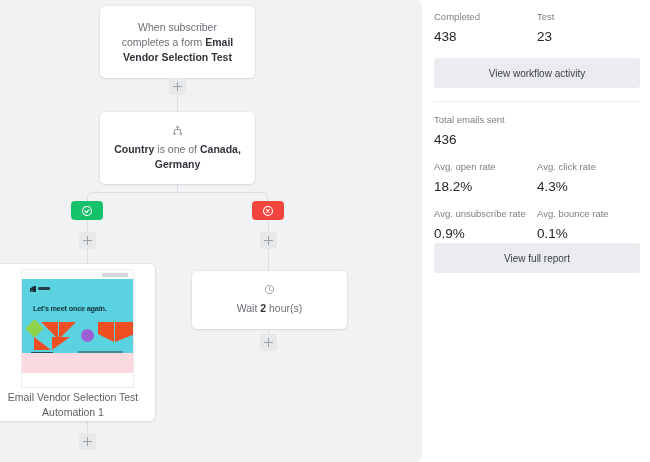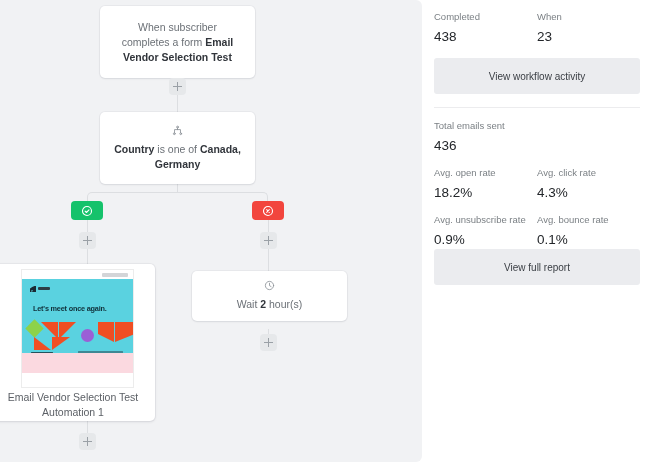--- a/index.html
+++ b/index.html
@@ -71,21 +71,21 @@
 
   #trigger-node {
     left: 100px; top: 6px; width: 155px; height: 72px;
     display: flex; align-items: center; justify-content: center;
   }
   #condition-node {
     left: 100px; top: 112px; width: 155px; height: 72px;
     display: flex; flex-direction: column; align-items: center; justify-content: center;
   }
   #wait-node {
-    left: 192px; top: 271px; width: 155px; height: 50px;
+    left: 192px; top: 271px; width: 155px; height: 58px;
     display: flex; flex-direction: column; align-items: center; justify-content: center;
   }
   .node-icon { margin-bottom: 6px; display: block; }
 
   
   .badge {
     position: absolute;
     width: 32px; height: 19px;
     border-radius: 4px;
     display: flex; align-items: center; justify-content: center;
@@ -152,21 +152,21 @@
   .sidebar {
     width: 228px; height: 462px;
     background: #ffffff;
     padding: 10px 10px 0 12px;
   }
   .stat-row { display: flex; }
   .stat { flex: 1; }
   .stat-label { font-size: 9.5px; color: #7b8085; line-height: 14px; }
   .stat-value { font-size: 13.5px; font-weight: normal; color: #23262a; line-height: 19px; margin-top: 3px; }
   .side-btn {
-    display: block; width: 100%; height: 36px;
+    display: block; width: 100%; height: 30px;
     background: #ebecef; border: none; border-radius: 3px;
     font-family: "Liberation Sans", sans-serif;
     font-size: 10px; color: #3a3e44; cursor: pointer;
     margin-top: 12px;
   }
   .divider { height: 1px; background: #ececee; margin: 13px 0 11px 0; }
   .gap { height: 11px; }
 </style>
 </head>
 <body>
@@ -260,21 +260,21 @@
   </div>
 
   <div class="sidebar">
 
     <div class="stat-row">
       <div class="stat">
         <div class="stat-label">Completed</div>
         <div class="stat-value">438</div>
       </div>
       <div class="stat">
-        <div class="stat-label">When</div>
+        <div class="stat-label">Test</div>
         <div class="stat-value">23</div>
       </div>
     </div>
 
     <button class="side-btn">View workflow activity</button>
 
     <div class="divider"></div>
 
     <div>
       <div class="stat-label">Total emails sent</div>

